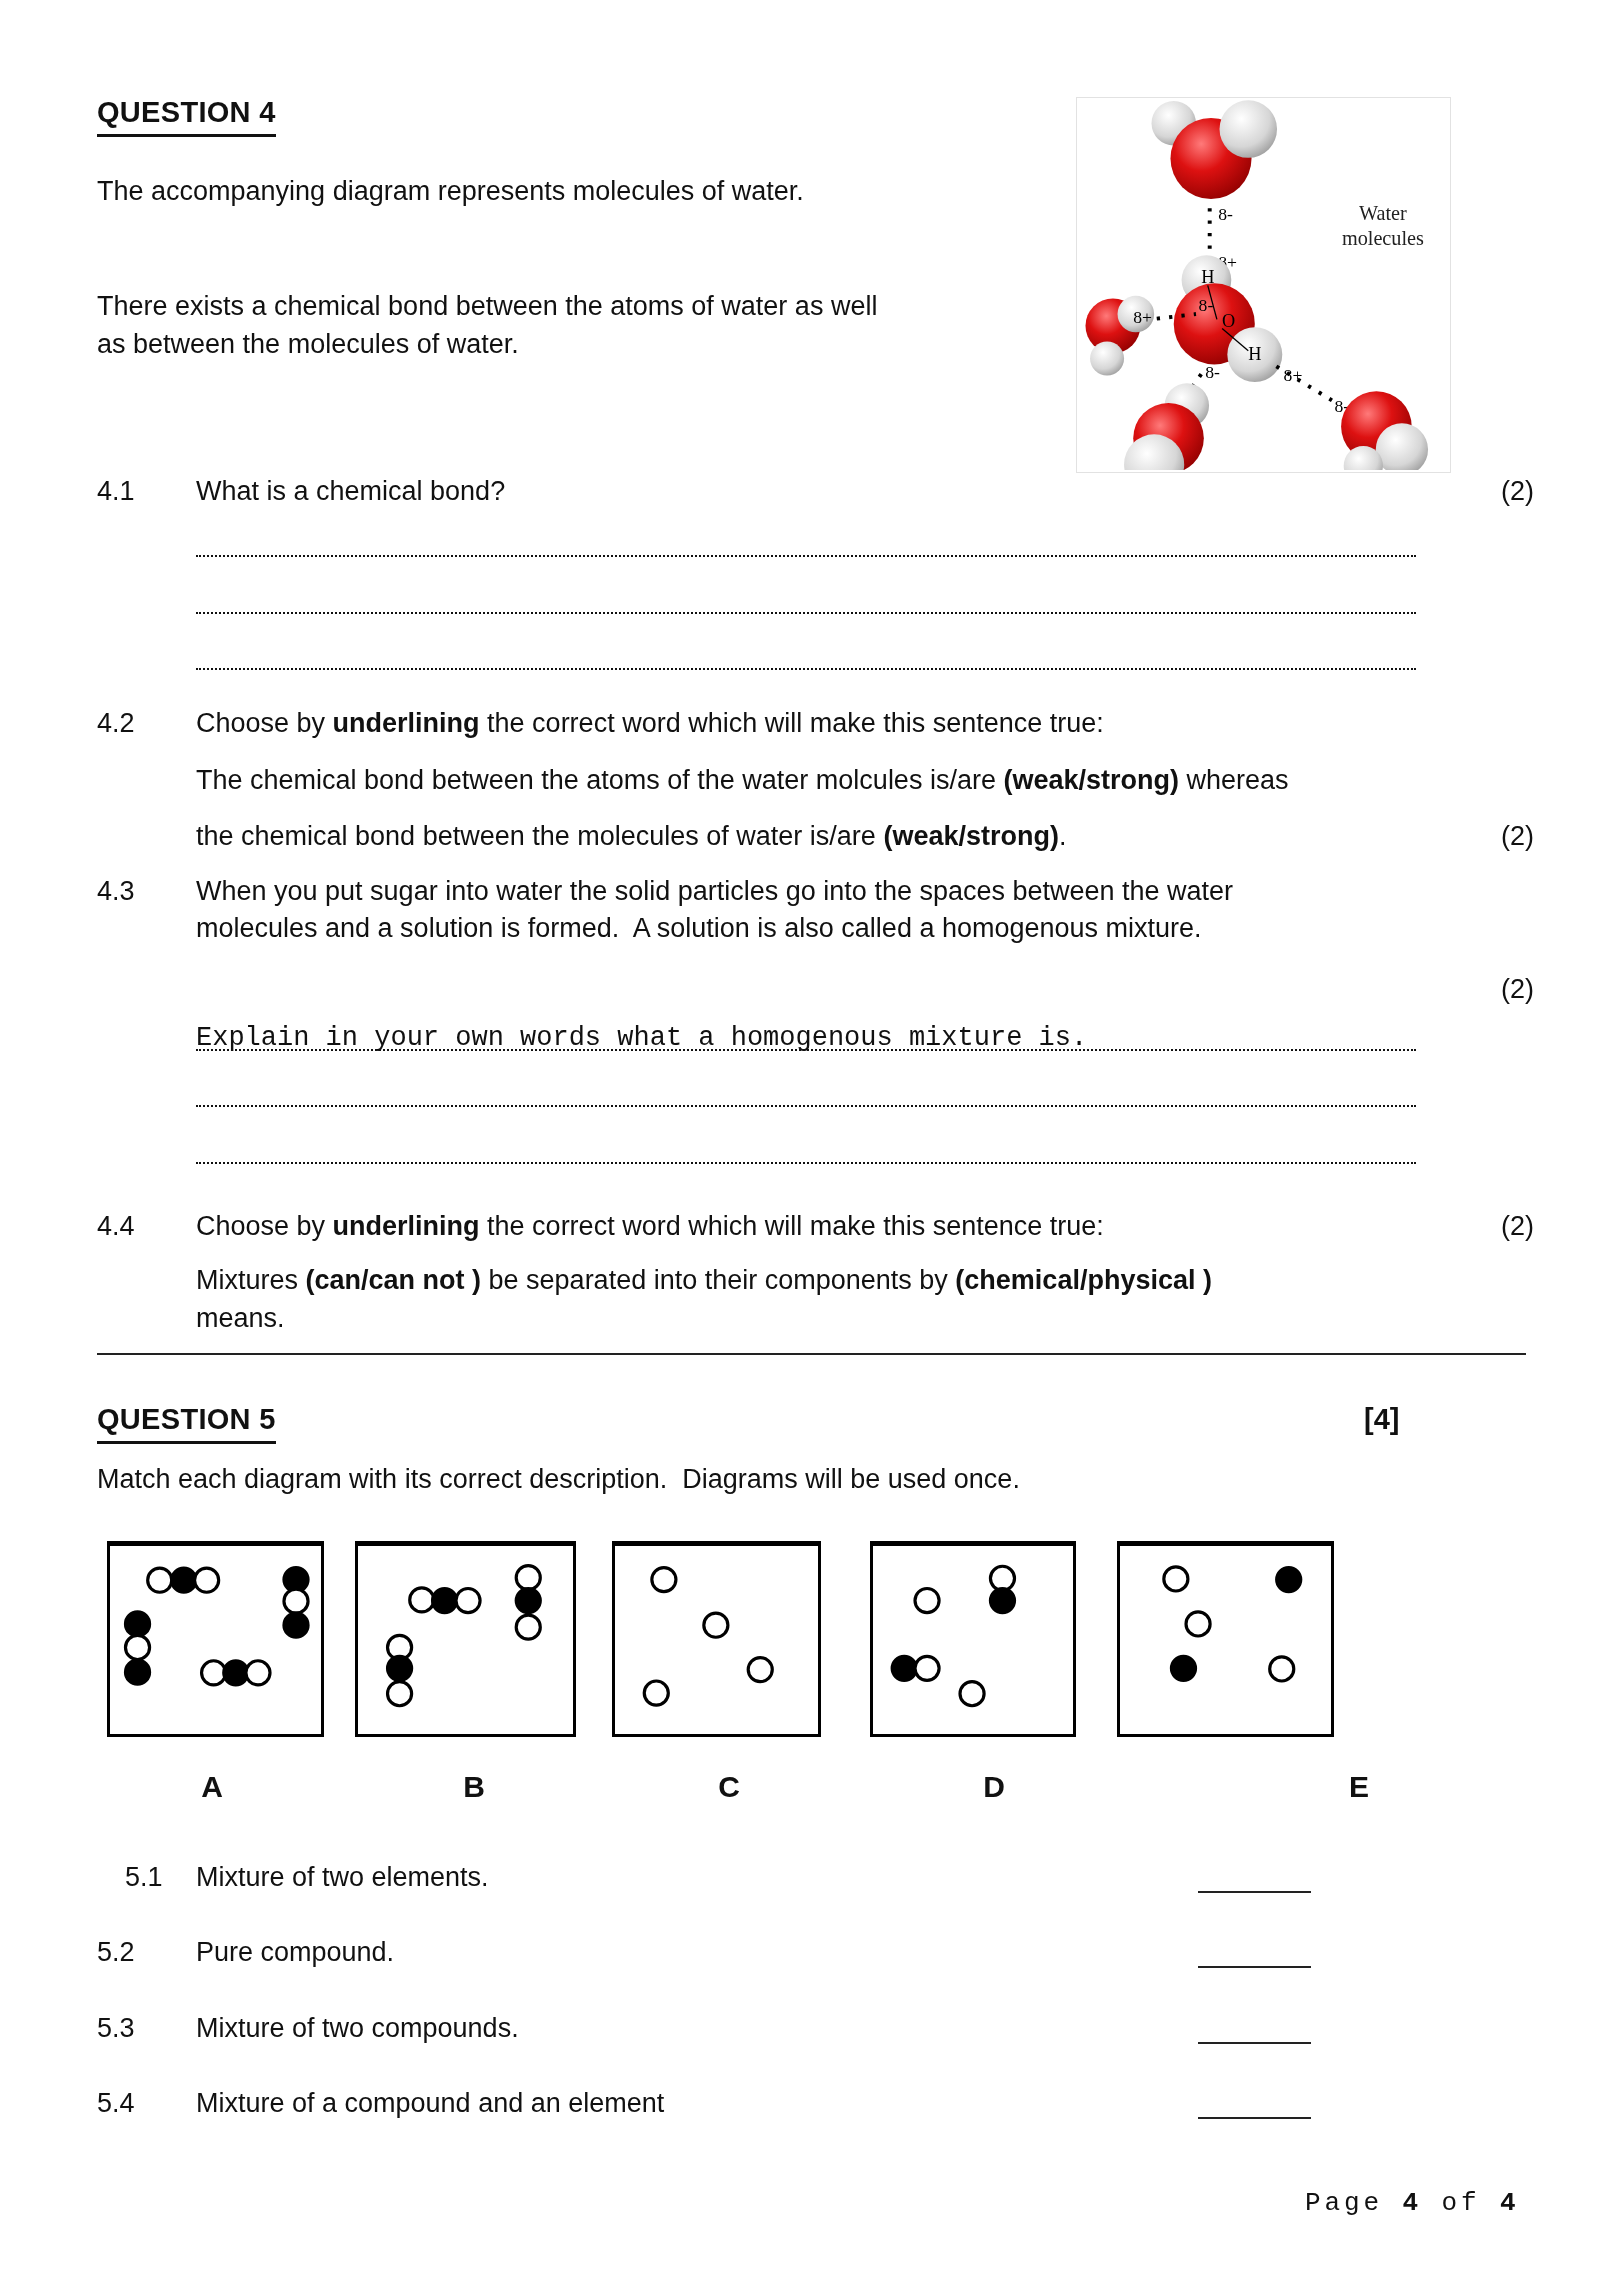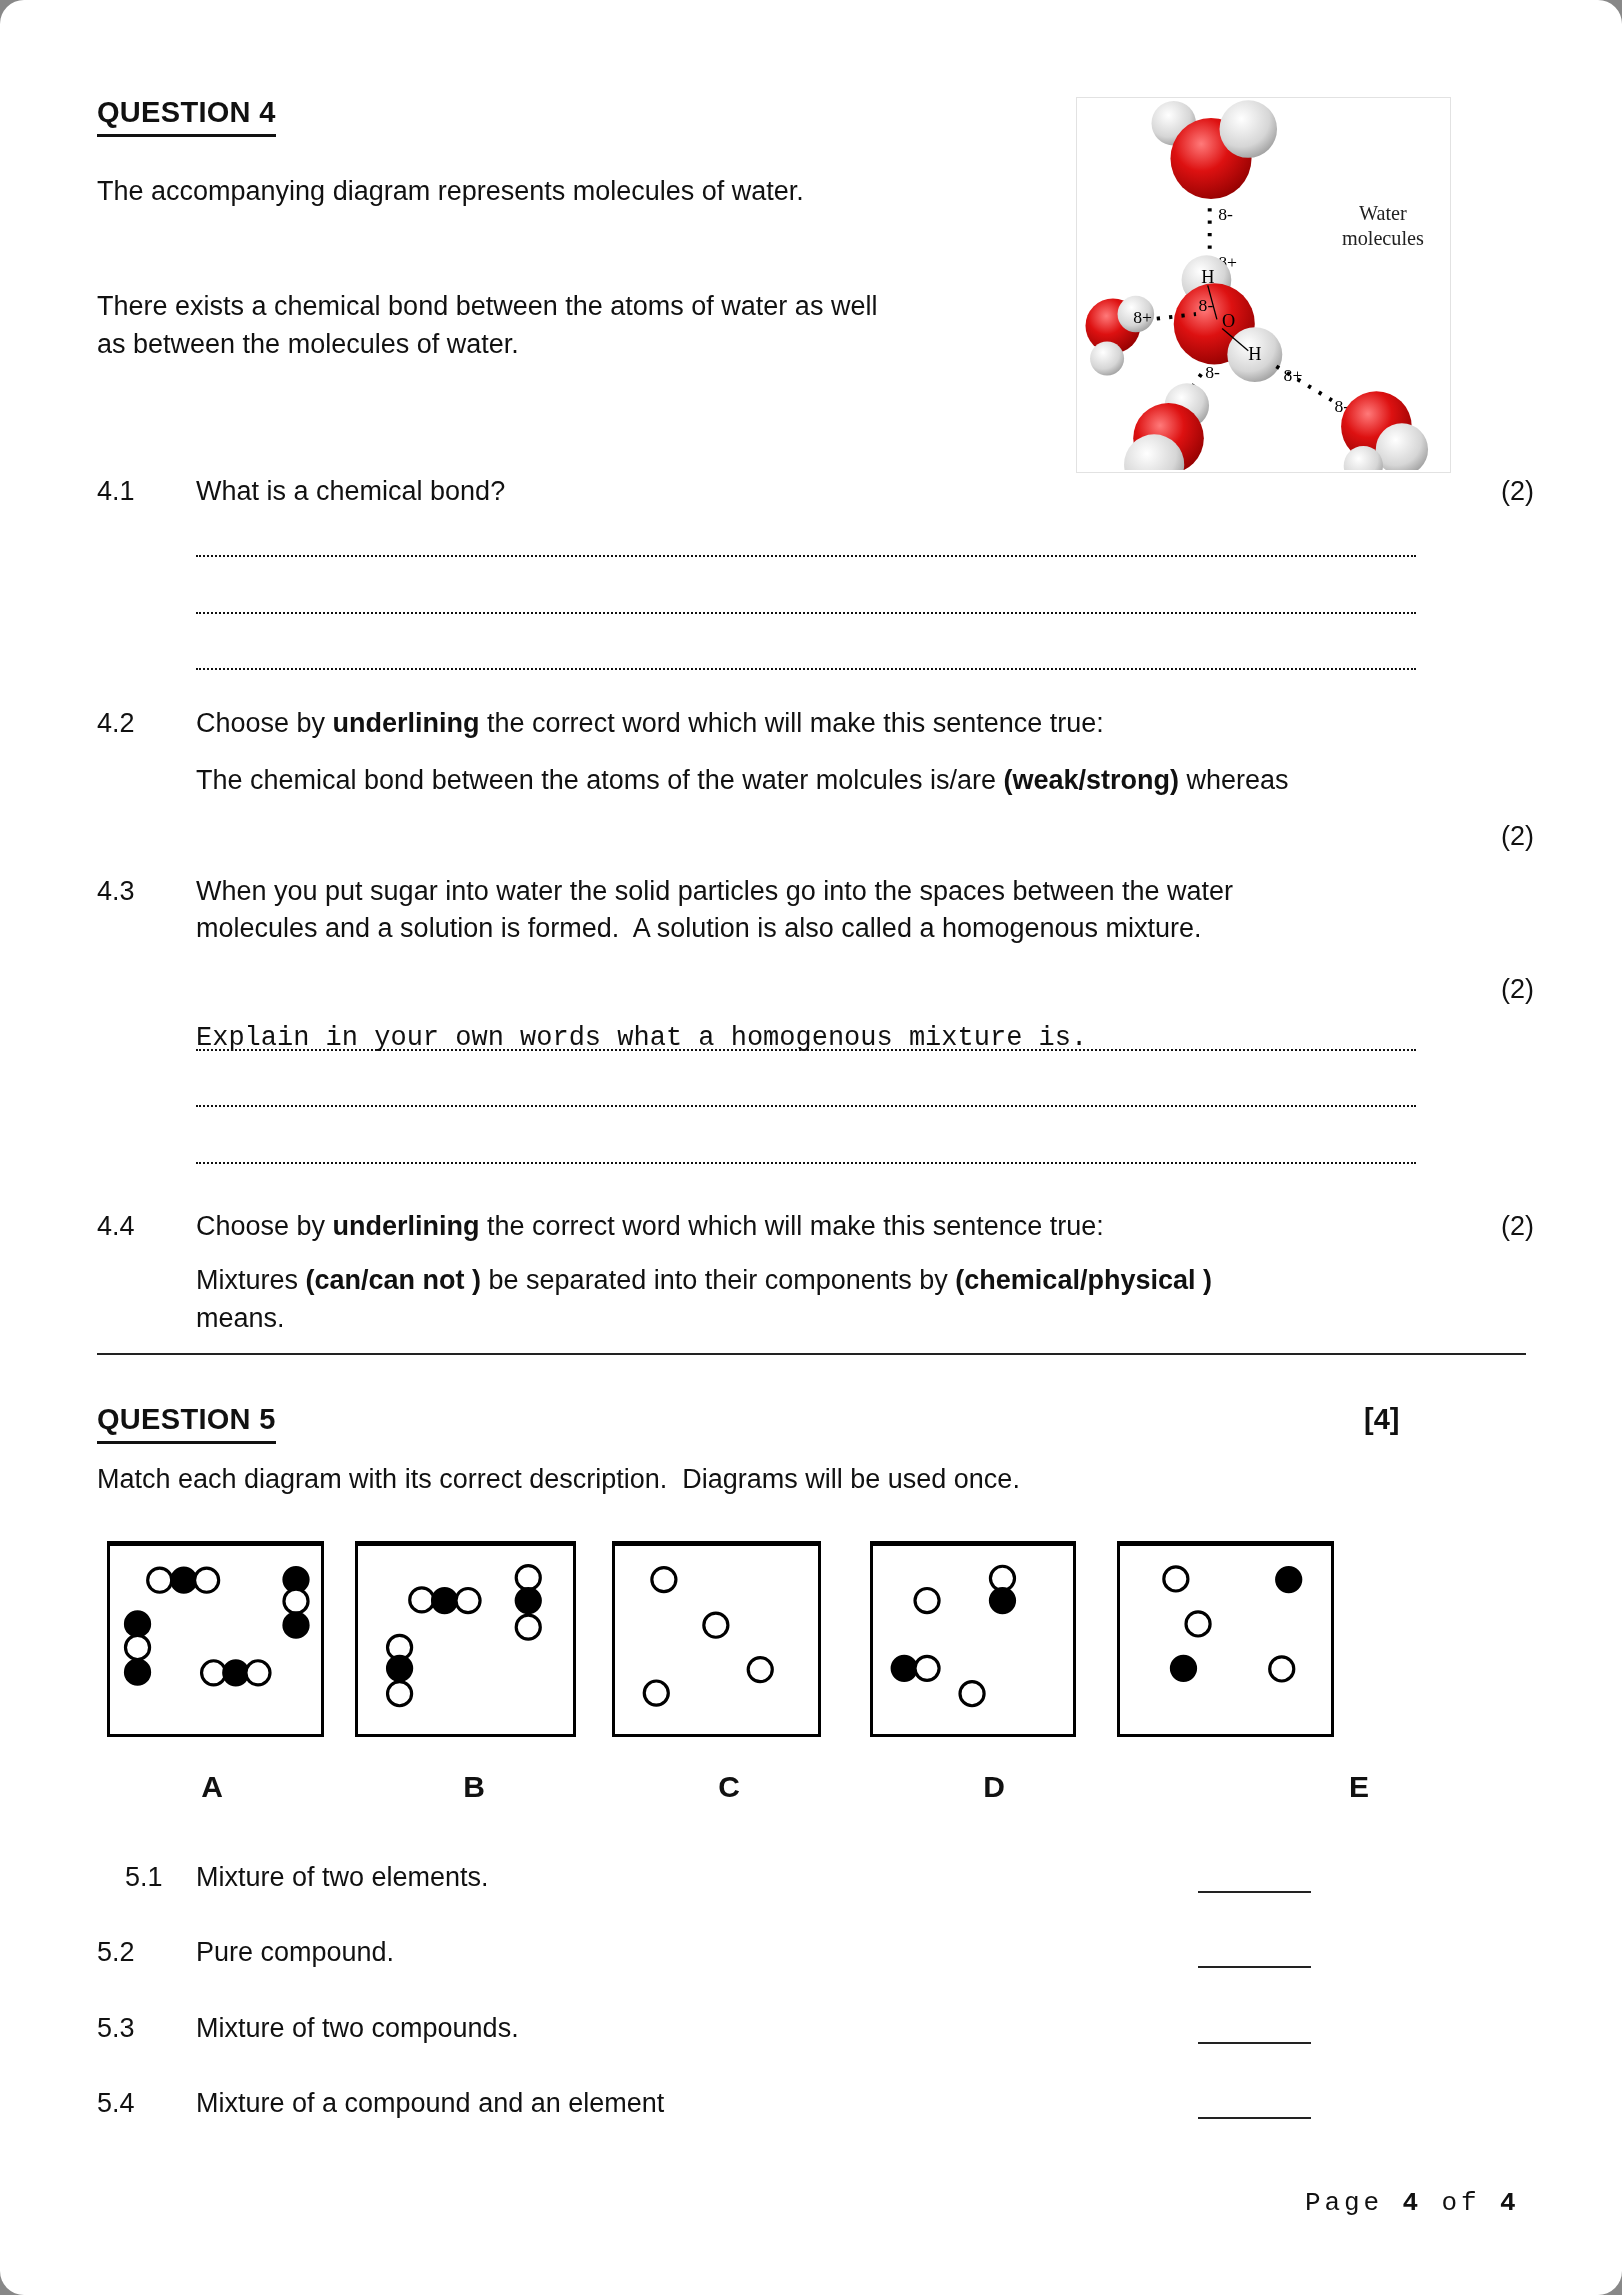--- a/index.html
+++ b/index.html
@@ -1,18 +1,18 @@
 <!DOCTYPE html>
 <html style="font-size:10.5px"><head>
 <meta charset="utf-8">
 <style>
   html,body{margin:0;padding:0;background:#888;}
   .page{
     position:relative;width:1622px;height:2295px;background:#ffffff;
-    font-family:"Liberation Sans",sans-serif;color:#111;overflow:hidden;border-radius:24px;
+    font-family:"Liberation Sans",sans-serif;color:#111;overflow:hidden;
   }
   .abs{position:absolute;}
   .body-text{font-size:27px;line-height:1.25;white-space:pre-wrap;}
   .num-col{left:97px;}
   .txt-col{left:196px;}
   .heading{font-size:29px;font-weight:bold;letter-spacing:0.3px;}
   .heading .ul{border-bottom:3.3px solid #111;padding-bottom:4.6px;display:inline-block;}
   .marks-col{left:1462px;width:72px;text-align:right;font-size:27px;}
   .marks-total{font-size:29px;font-weight:bold;}
   b{font-weight:bold;}
@@ -110,20 +110,21 @@
   <div class="abs body-text num-col" style="top:475px;">4.1</div>
   <div class="abs body-text txt-col" style="top:475px;">What is a chemical bond?</div>
   <div class="abs body-text marks-col" style="top:475px;">(2)</div>
   <div class="abs dotted-line" style="left:196px;top:527px;width:1220px;"></div>
   <div class="abs dotted-line" style="left:196px;top:584px;width:1220px;"></div>
   <div class="abs dotted-line" style="left:196px;top:640px;width:1220px;"></div>
 
   <div class="abs body-text num-col" style="top:707px;">4.2</div>
   <div class="abs body-text txt-col" style="top:707px;"><span>Choose by </span><b>underlining</b><span> the correct word which will make this sentence true:</span></div>
   <div class="abs body-text txt-col" style="top:764px;"><span>The chemical bond between the atoms of the water molcules is/are </span><b>(weak/strong)</b><span> whereas</span></div>
+  <div class="abs body-text txt-col" style="top:820px;"><span>the chemical bond between the molecules of water is/are </span><b>(weak/strong)</b><span>.</span></div>
   <div class="abs body-text marks-col" style="top:820px;">(2)</div>
 
   <div class="abs body-text num-col" style="top:875px;">4.3</div>
   <div class="abs body-text txt-col" style="top:912px;">molecules and a solution is formed.  A solution is also called a homogenous mixture.</div>
   <div class="abs body-text txt-col" style="top:875px;">When you put sugar into water the solid particles go into the spaces between the water</div>
   <div class="abs body-text txt-col" style="top:1022px;font-family:Liberation Mono, monospace;">Explain in your own words what a homogenous mixture is.</div>
   <div class="abs body-text marks-col" style="top:973px;">(2)</div>
   <div class="abs dotted-line" style="left:196px;top:1021px;width:1220px;"></div>
   <div class="abs dotted-line" style="left:196px;top:1077px;width:1220px;"></div>
   <div class="abs dotted-line" style="left:196px;top:1134px;width:1220px;"></div>

